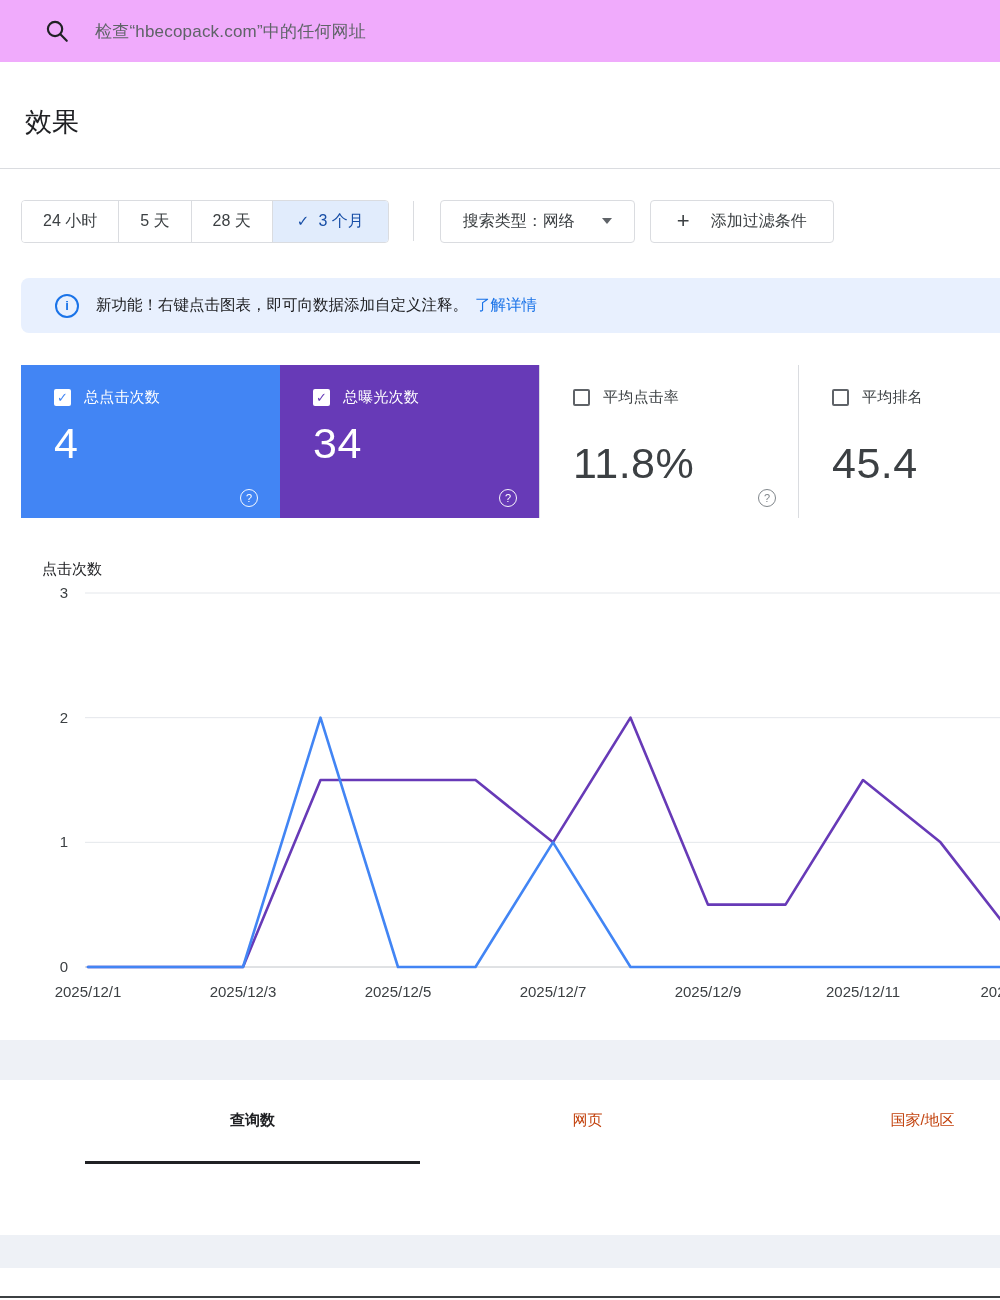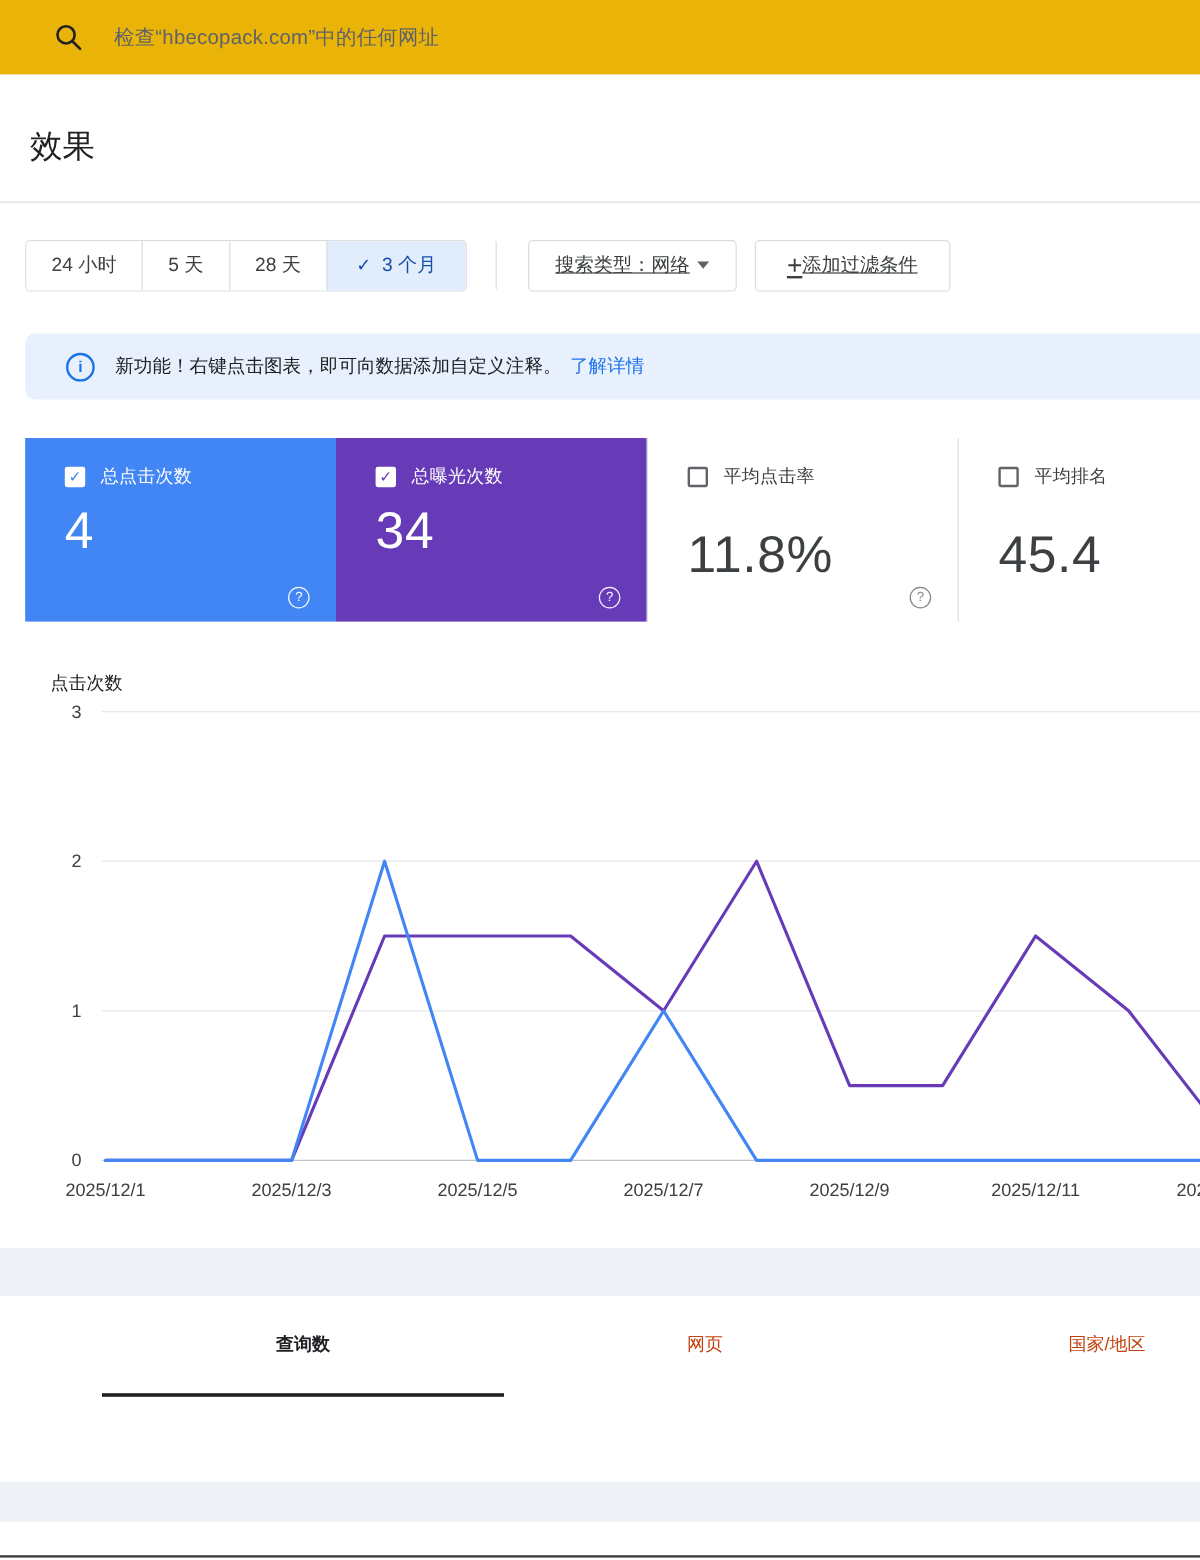--- a/index.html
+++ b/index.html
@@ -2,42 +2,42 @@
 <html><head>
 <meta charset="utf-8">
 <style>
   html,body{margin:0;padding:0;}
   body{
     width:1000px;height:1300px;position:relative;overflow:hidden;
     background:#ffffff;color:#202124;
     font-family:"Liberation Sans","DejaVu Sans",sans-serif;
   }
   
-  .search-strip{position:absolute;top:0;left:0;width:1000px;height:62px;background:#eab308;
+  .search-strip{position:absolute;top:0;left:0;width:1000px;height:62px;background:#f0abfc;
     display:flex;align-items:center;padding-left:44px;box-sizing:border-box;cursor:text;}
   .search-icon{display:flex;align-items:center;margin-right:25px;}
   .search-placeholder{font-size:17px;color:#5f6368;letter-spacing:.2px;}
 
   .page-title{position:absolute;top:104px;left:25px;margin:0;font-size:27px;font-weight:400;color:#202124;text-align:center;}
   .header-divider{position:absolute;top:168px;left:0;width:1000px;height:1px;background:#dadce0;}
 
   
   .filter-row{position:absolute;top:193px;left:21px;height:56px;display:flex;align-items:center;}
   .seg-group{display:flex;height:43px;border:1px solid #dadce0;border-radius:4px;overflow:hidden;background:#fff;box-sizing:border-box;}
   .seg{height:100%;border:none;background:#fff;font-family:inherit;font-size:16px;color:#3c4043;
     padding:0 21px;display:flex;align-items:center;gap:9px;cursor:pointer;white-space:nowrap;}
   .seg + .seg{border-left:1px solid #dadce0;}
   .seg.selected{background:#e1ecfc;color:#174ea6;padding:0 24px;}
   .seg .check{font-size:15px;font-weight:700;color:#174ea6;}
   .caret{width:0;height:0;border-left:5px solid transparent;border-right:5px solid transparent;
     border-top:6px solid #5f6368;display:inline-block;margin-left:6px;}
   .seg.dropdown{padding:0 26px;}
   .vdivider{width:1px;height:40px;background:#dadce0;margin-left:24px;margin-right:26px;}
   .chip{height:43px;border:1px solid #dadce0;border-radius:4px;background:#fff;font-family:inherit;
-    font-size:16px;color:#3c4043;display:flex;align-items:center;padding:0 22px;gap:0;cursor:pointer;white-space:nowrap;box-sizing:border-box;text-decoration:underline;}
+    font-size:16px;color:#3c4043;display:flex;align-items:center;padding:0 22px;gap:21px;cursor:pointer;white-space:nowrap;box-sizing:border-box;}
   .chip.add{margin-left:15px;padding:0 26px;}
   .plus{font-size:22px;font-weight:400;color:#3c4043;line-height:1;}
 
   
   .banner{position:absolute;top:278px;left:21px;width:989px;height:55px;background:#e8f0fe;border-radius:8px;
     display:flex;align-items:center;padding-left:34px;box-sizing:border-box;}
   .info-icon{width:20px;height:20px;min-width:20px;border:2px solid #1a73e8;border-radius:50%;color:#1a73e8;
     display:flex;align-items:center;justify-content:center;font-size:13px;font-weight:700;margin-right:17px;}
   .banner-text{font-size:15.5px;color:#202124;}
   .banner-link{font-size:15.5px;color:#1a73e8;text-decoration:none;margin-left:7px;cursor:pointer;}

